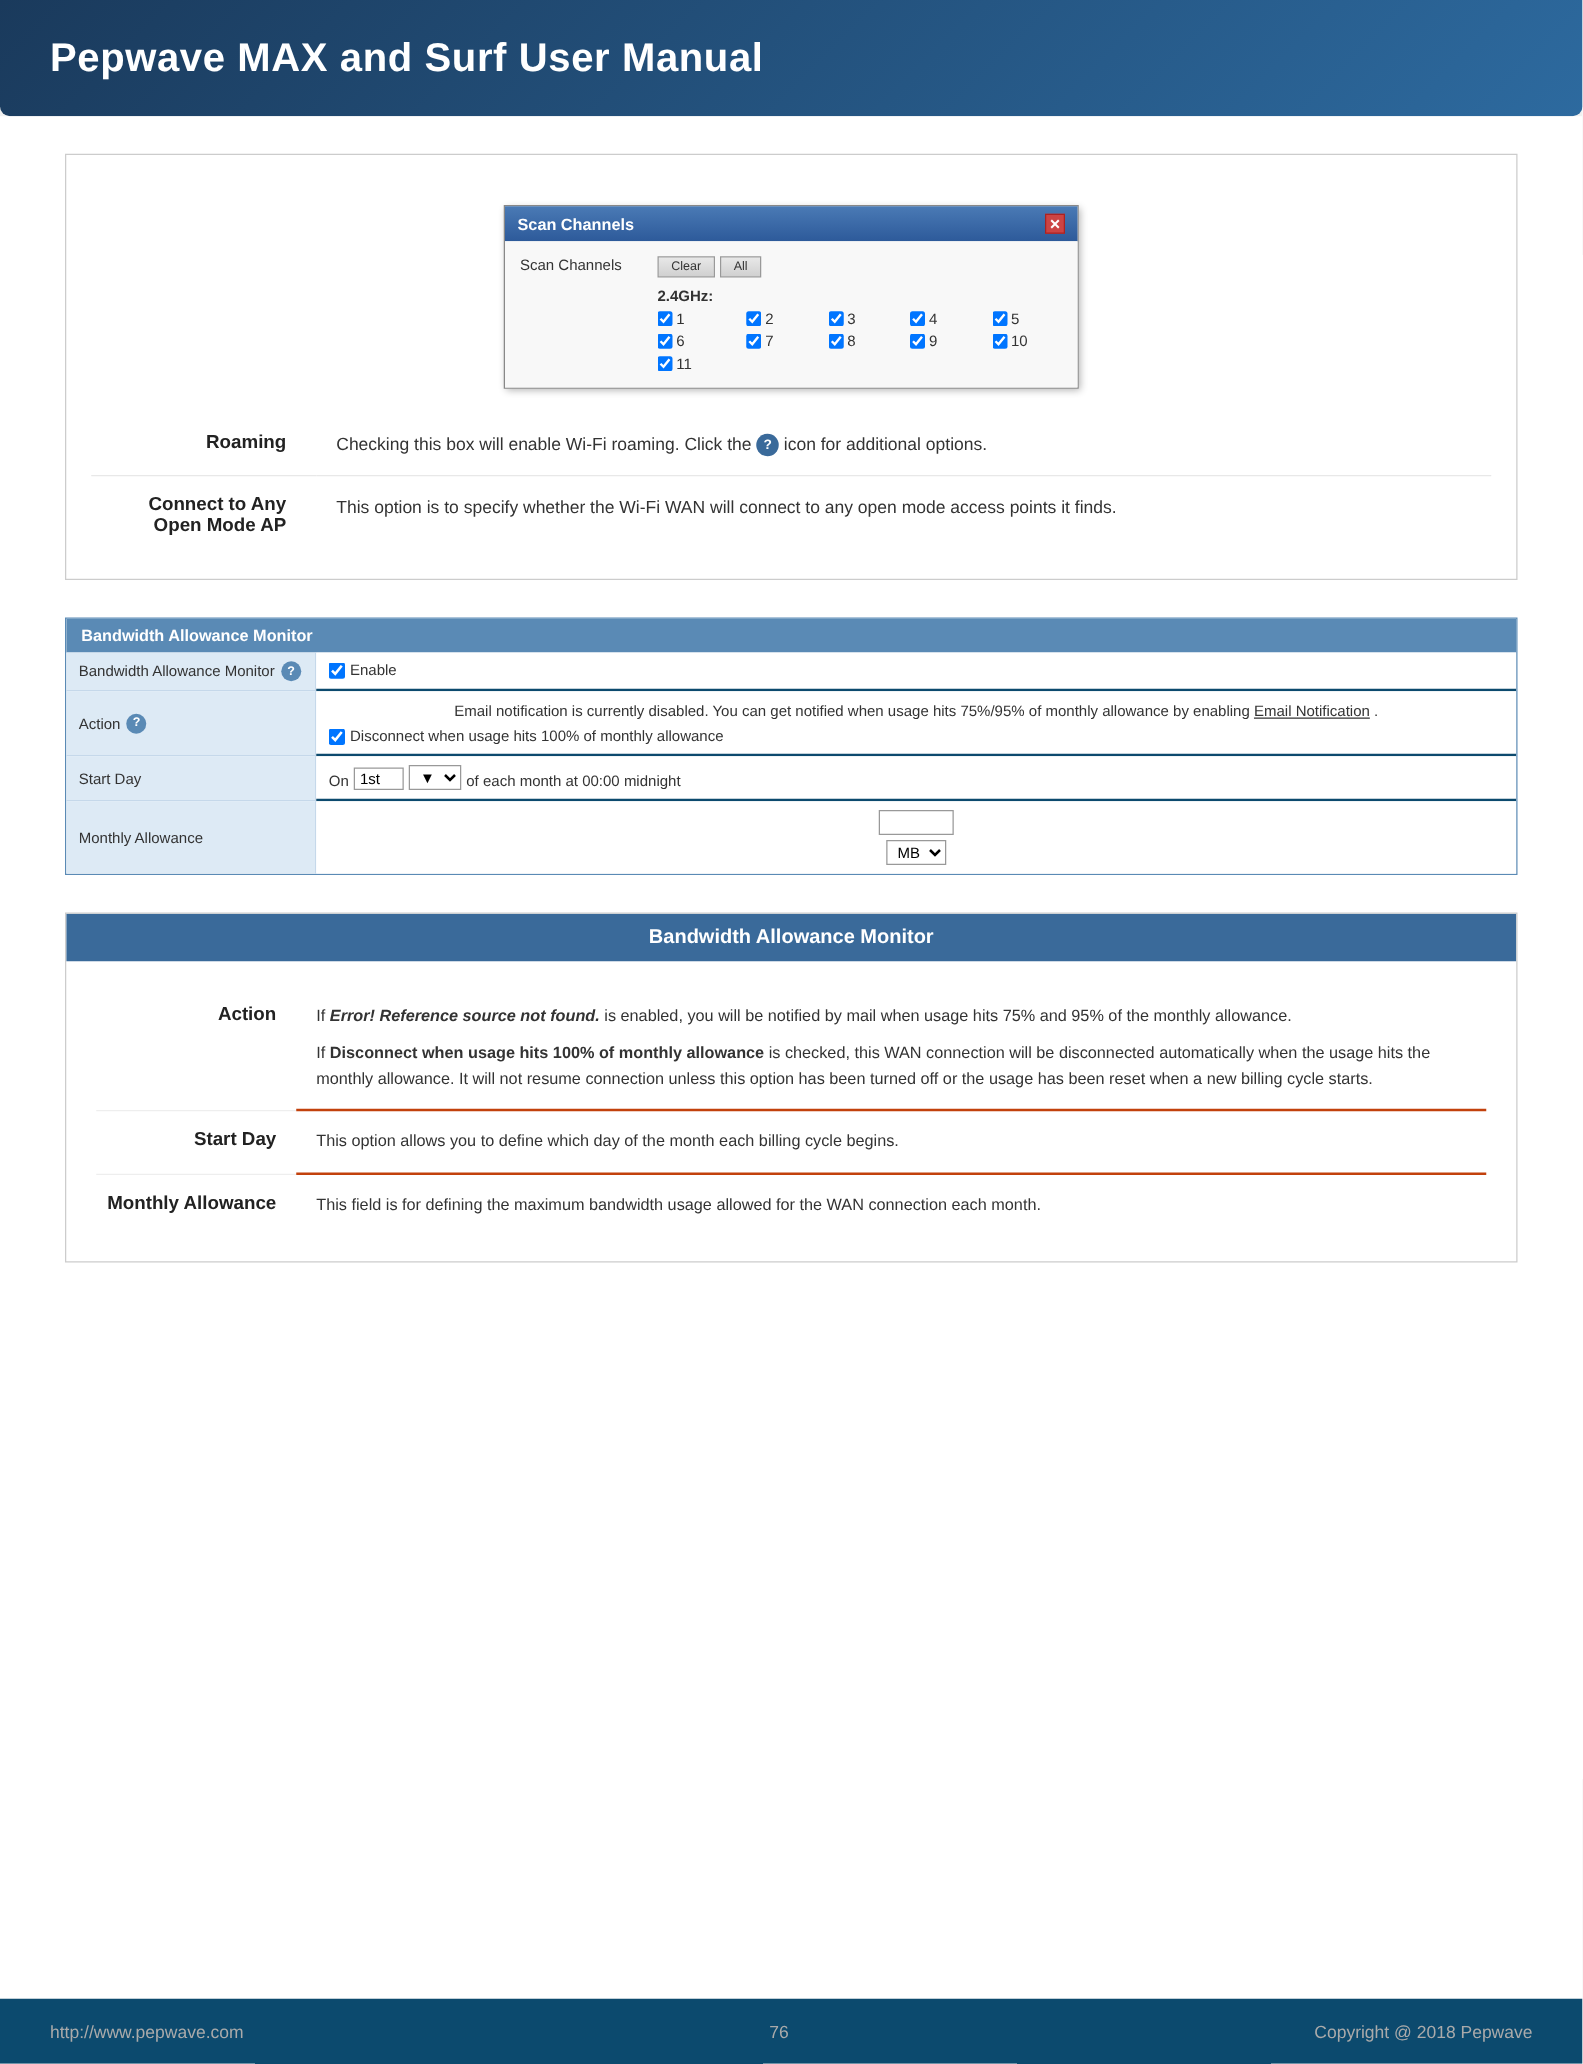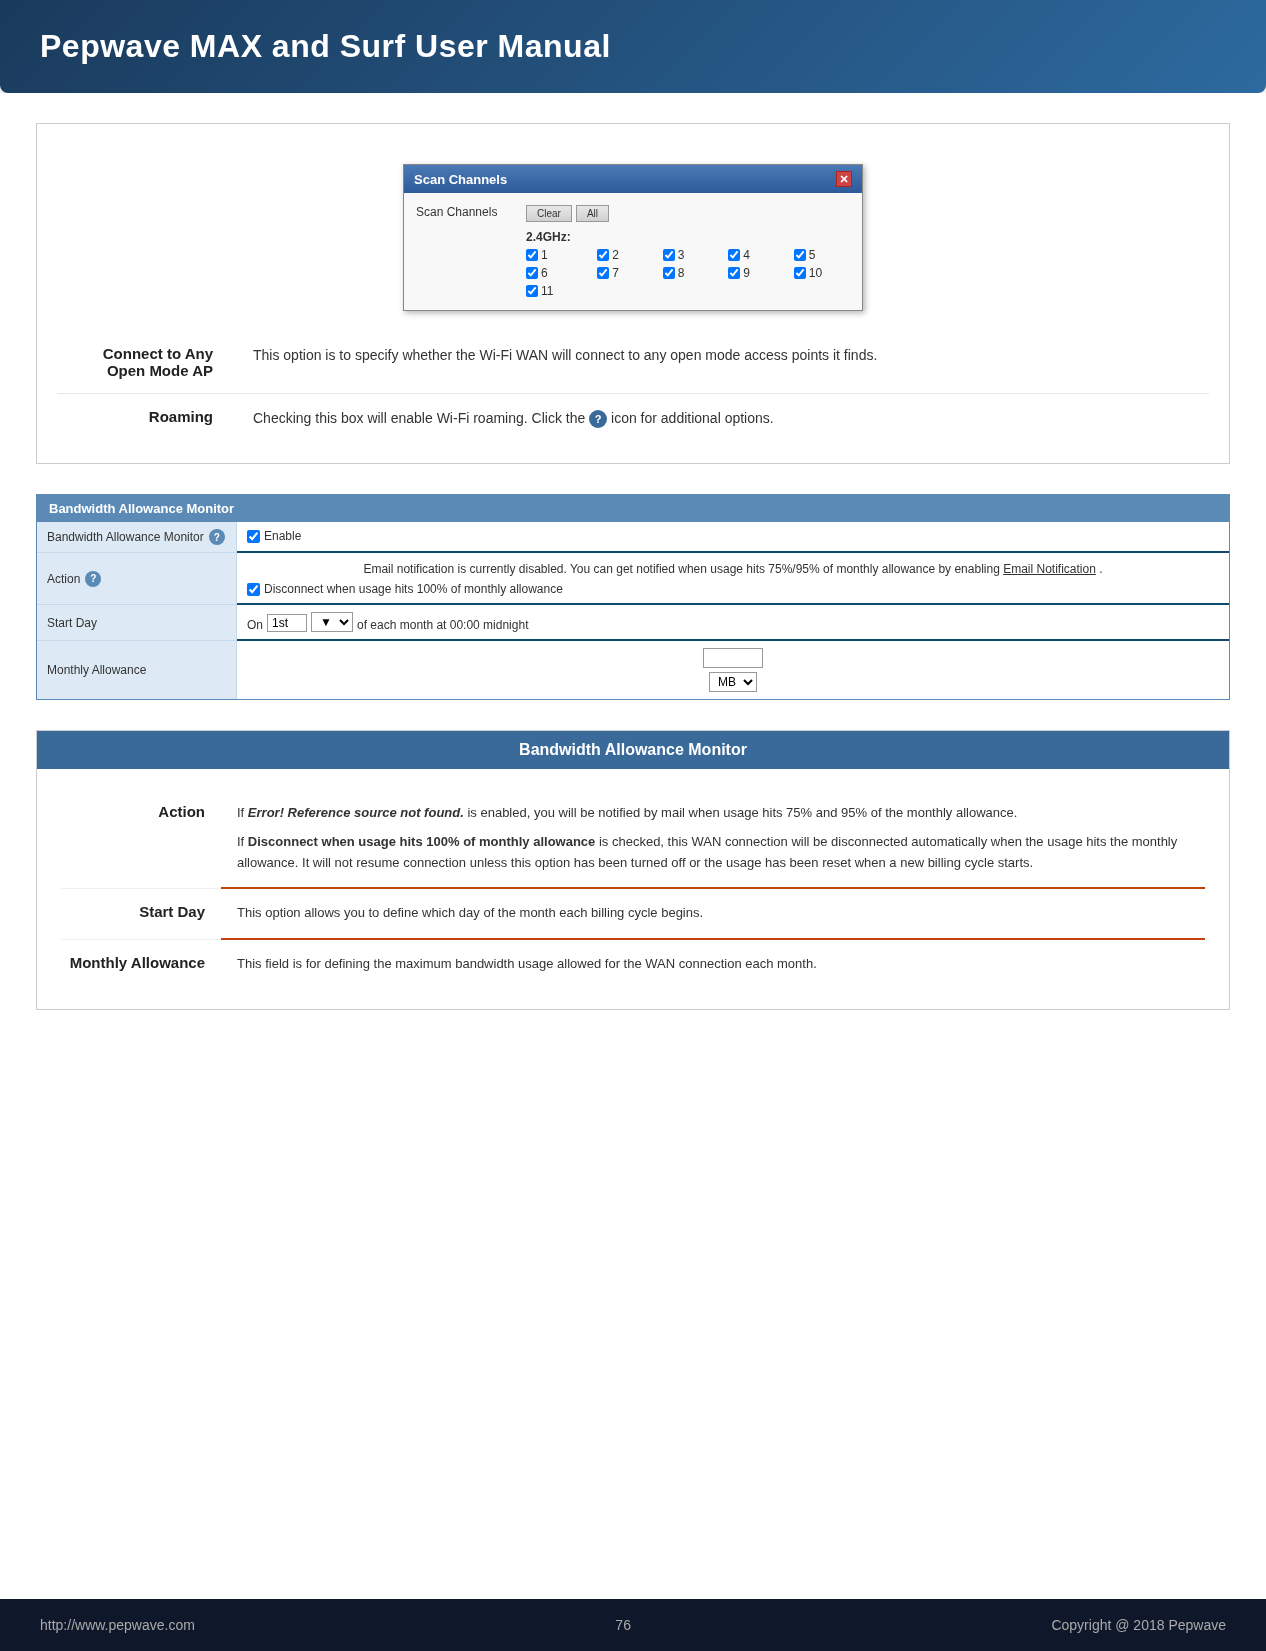--- a/index.html
+++ b/index.html
@@ -22,21 +22,21 @@
       color: #ffffff;
       font-size: 32px;
       font-weight: bold;
       letter-spacing: 0.5px;
     }
 
     
     .content {
       flex: 1;
       background: #ffffff;
-      padding: 30px 36px;
+      padding: 30px 52px;
       display: flex;
       flex-direction: column;
       gap: 30px;
     }
 
     
     .section-box {
       border: 1px solid #cccccc;
       background: #ffffff;
       padding: 20px;
@@ -291,21 +291,21 @@
       border-bottom: 2px solid #c2410c;
     }
     .bam-desc-label-bordered {
       border-bottom: 1px solid #eeeeee;
     }
     .bold-text { font-weight: bold; }
     .error-text { font-weight: bold; font-style: italic; }
 
     
     .footer {
-      background: #0f172a;
+      background: #0c4a6e;
       color: #aaaaaa;
       padding: 18px 40px;
       display: flex;
       justify-content: space-between;
       align-items: center;
       font-size: 14px;
       margin-top: auto;
     }
     .footer-url { color: #aaaaaa; }
     .footer-page { color: #aaaaaa; }
@@ -384,32 +384,32 @@
               </div>
             </div>
           </div>
         </div>
       </div>
     </div>
 
     <table class="info-table">
       <tbody>
           <tr>
-        <td style="text-align:right;">
-          <span>Connect to Any Open Mode AP</span>
-        </td>
-        <td>This option is to specify whether the Wi-Fi WAN will connect to any open mode access points it finds.</td>
-      </tr>
-      <tr>
         <td>Roaming</td>
         <td>
           <span>Checking this box will enable Wi-Fi roaming. Click the </span>
           <span style="display:inline-flex;align-items:center;justify-content:center;width:18px;height:18px;background:#3a6a9a;color:white;border-radius:50%;font-size:11px;font-weight:bold;vertical-align:middle;">?</span>
           <span>icon for additional options.</span>
         </td>
+      </tr>
+      <tr>
+        <td style="text-align:right;">
+          <span>Connect to Any Open Mode AP</span>
+        </td>
+        <td>This option is to specify whether the Wi-Fi WAN will connect to any open mode access points it finds.</td>
       </tr>
     </tbody>
       </table>
   </div>
 
   <div class="bam-table-container">
     <div class="bam-table-title">Bandwidth Allowance Monitor</div>
     <div class="bam-grid">
 
       <div class="bam-grid-label">

